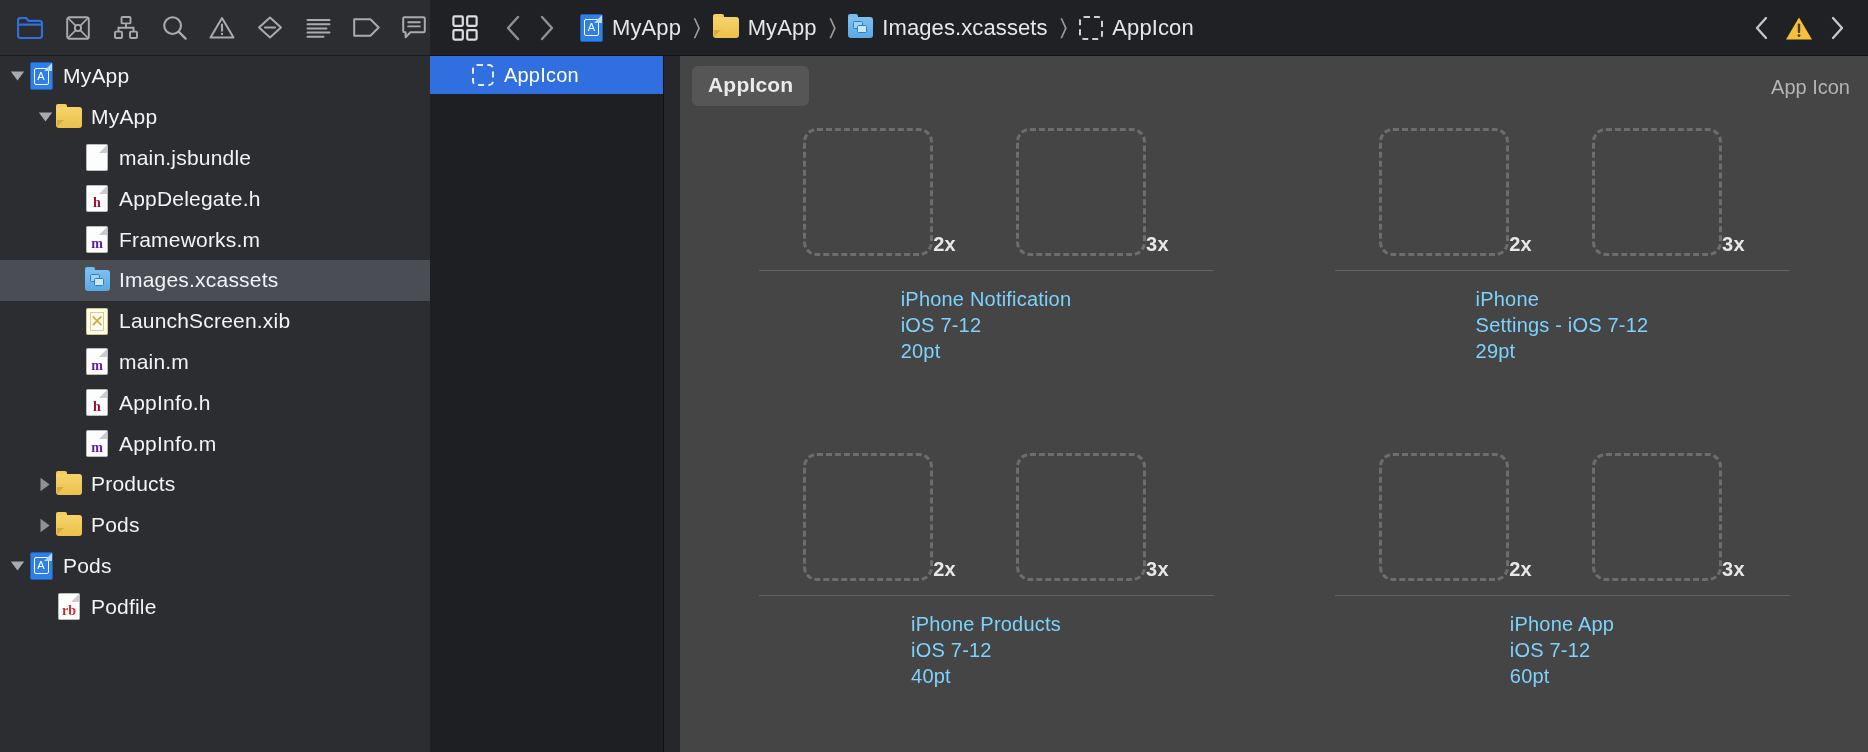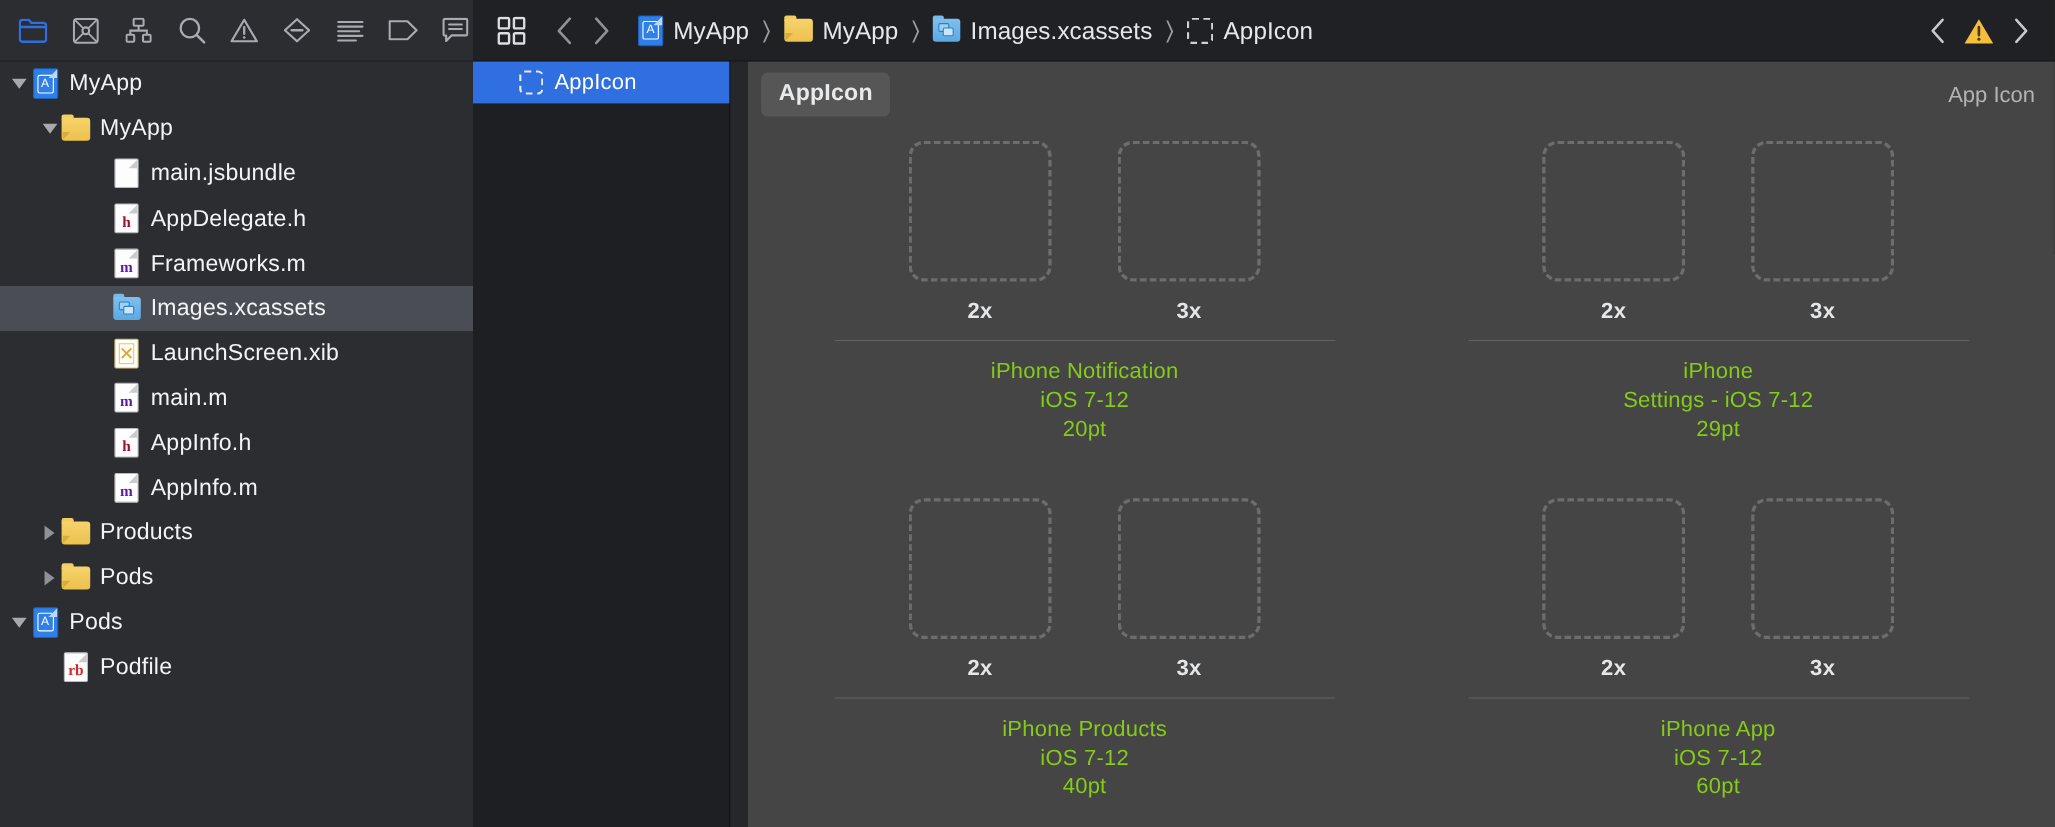--- a/index.html
+++ b/index.html
@@ -88,21 +88,21 @@
   .disc svg { display:block; }
   .nav-icon {
     width: 26px; height: 26px; flex: 0 0 auto; margin-right: 9px;
     display: flex; align-items: center; justify-content: center; position: relative;
   }
   .nav-label { color: #f2f3f5; font-size: 21px; letter-spacing: .2px; }
 
   
   .d0 { padding-left: 6px; }
   .d1 { padding-left: 34px; }
-  .d2 { padding-left: 80px; }
+  .d2 { padding-left: 62px; }
 
   
   .doc {
     width: 22px; height: 27px; background: #fdfdfd; border: 1px solid #b9bbbe;
     border-radius: 1.5px; position: relative; overflow: hidden;
     display:flex; align-items:flex-end; justify-content:center;
   }
   .doc::after {
     content:''; position:absolute; right:0; top:0;
     border-width: 0 0 8px 8px; border-style: solid;
@@ -196,32 +196,32 @@
 
   #icon-grid {
     position: absolute; left: 0; top: 46px; right: 0; bottom: 0;
     display: grid;
     grid-template-columns: 1fr 1fr;
     grid-template-rows: 1fr 1fr;
     padding: 0 18px;
   }
   .icon-group { position: relative; display: flex; flex-direction: column; align-items: center; }
   .slot-row { display: flex; justify-content: center; gap: 60px; margin-top: 26px; }
-  .slot-cell { display: flex; flex-direction: column; align-items: center; }
+  .slot-cell { display: flex; flex-direction: row; align-items: flex-end; }
   .slot-box {
     width: 130px; height: 128px;
     border: 3px dashed #6d6d6d; border-radius: 14px;
     background: transparent;
   }
   .slot-scale { margin-top: 16px; color: #e6e7e9; font-size: 20px; font-weight: 700; letter-spacing:.3px;}
   .grp-rule {
     width: 455px; height: 1px; background: #626262; margin-top: 14px;
   }
   .grp-caption {
-    margin-top: 16px; text-align: center; color: #84cc16;
+    margin-top: 16px; text-align: left; color: #7dd3fc;
     font-size: 20px; line-height: 24px; letter-spacing: .2px;
   }
   .grp-caption div { margin-bottom: 2px; }
 </style>
 </head>
 <body>
 
 <div id="toolbar">
 
   <div id="toolbar-left">

